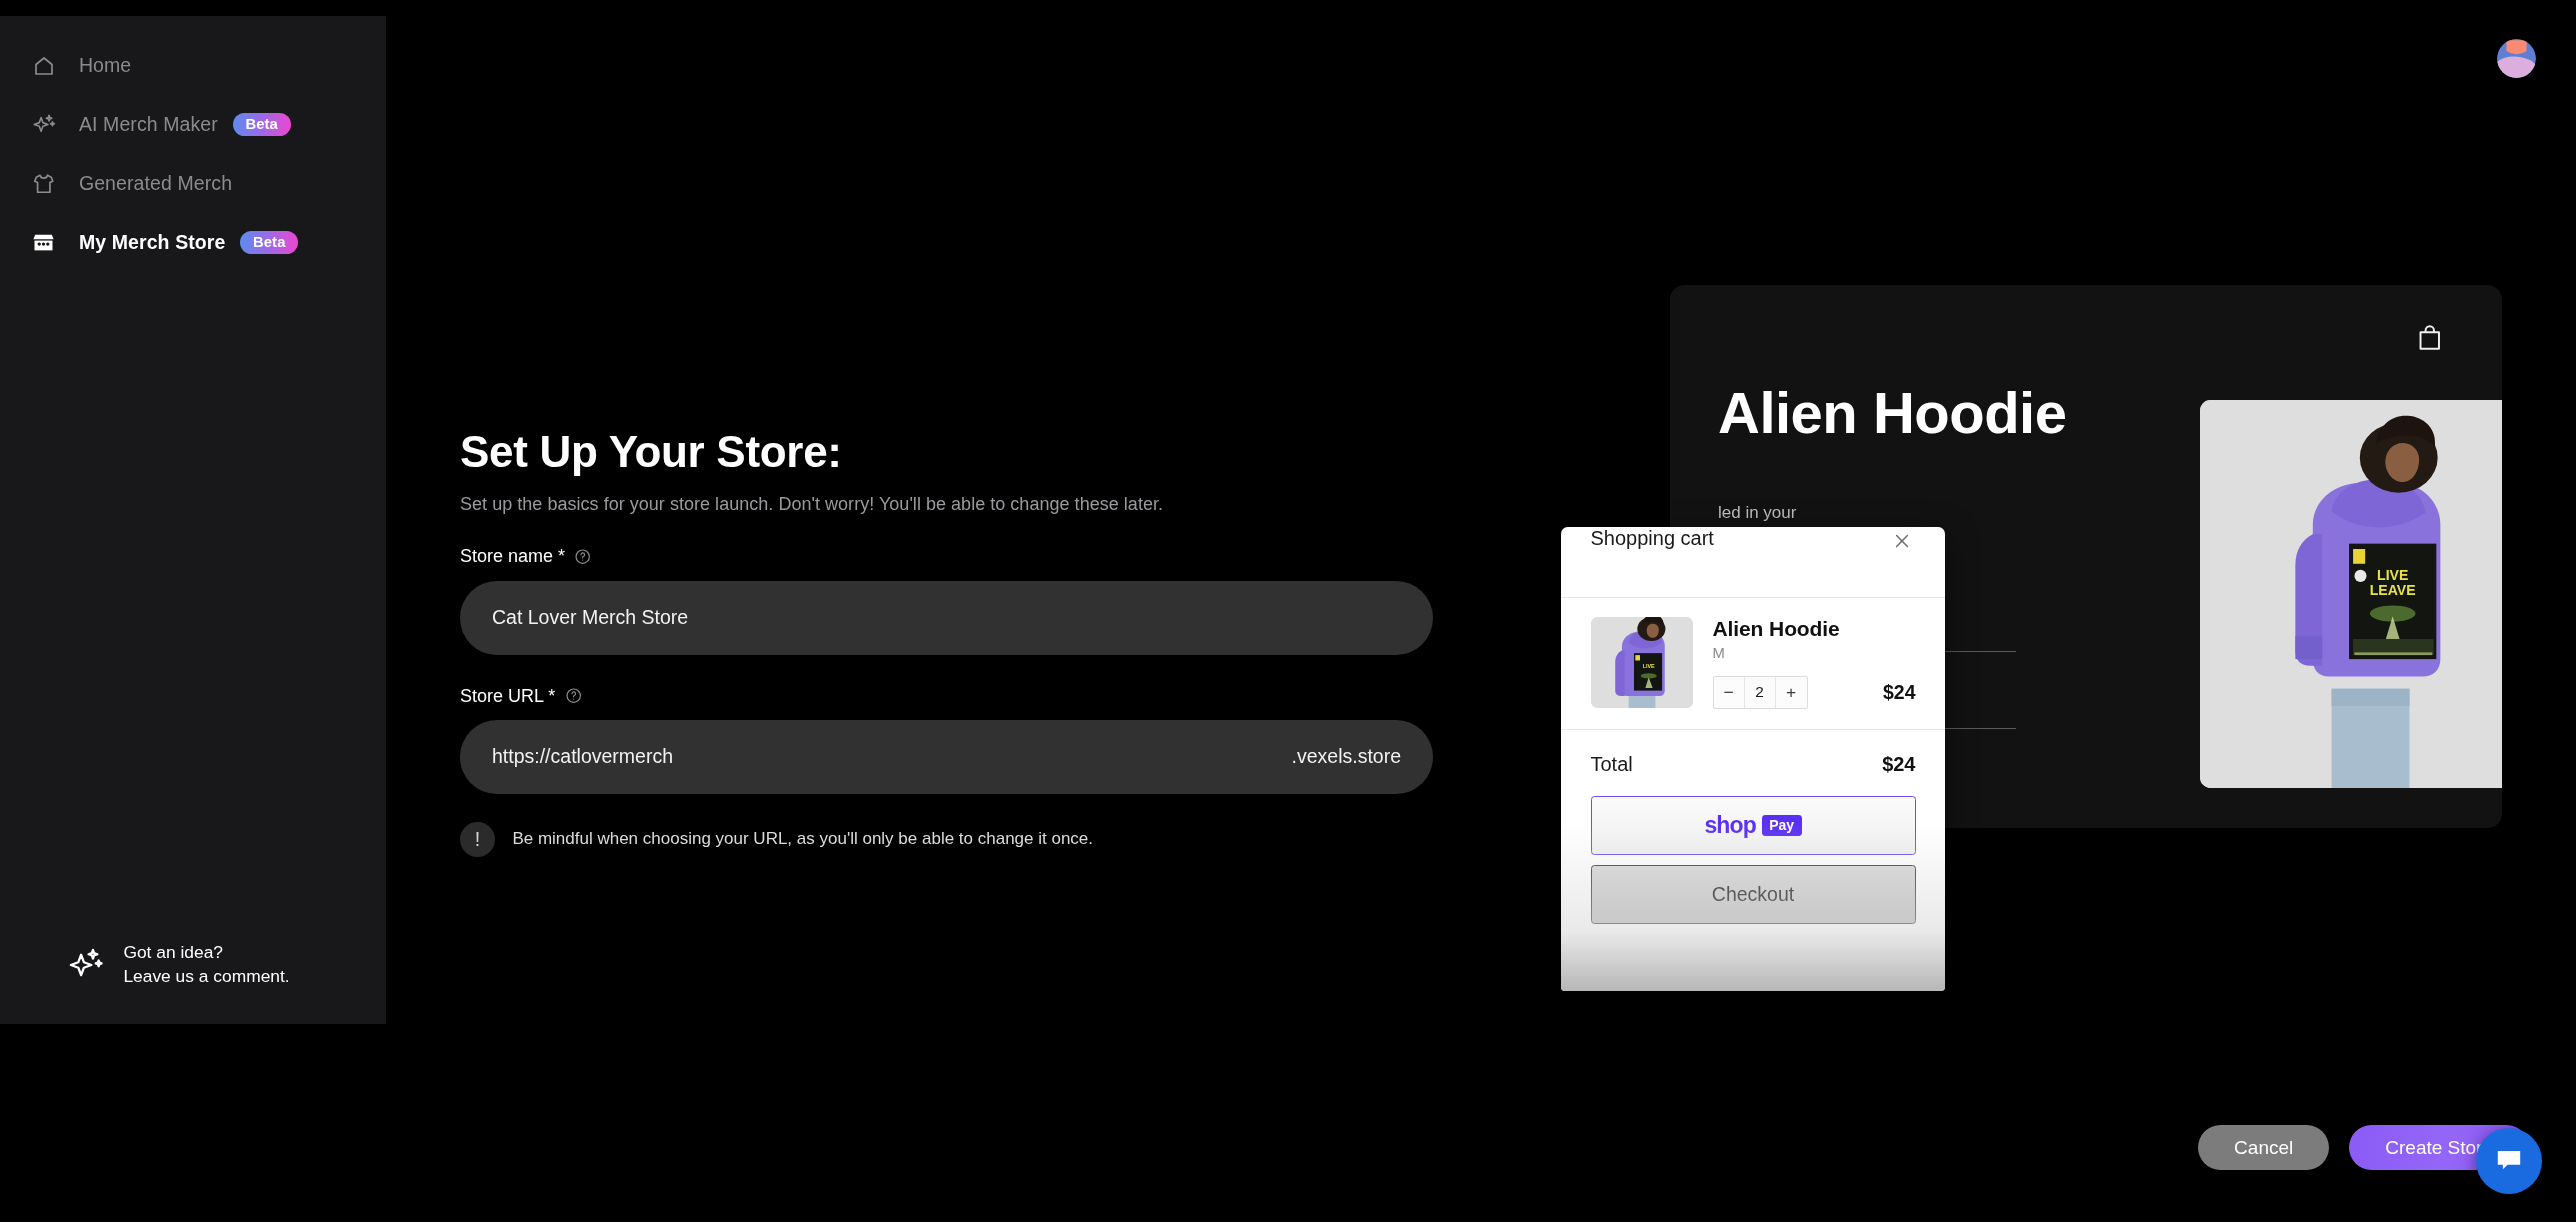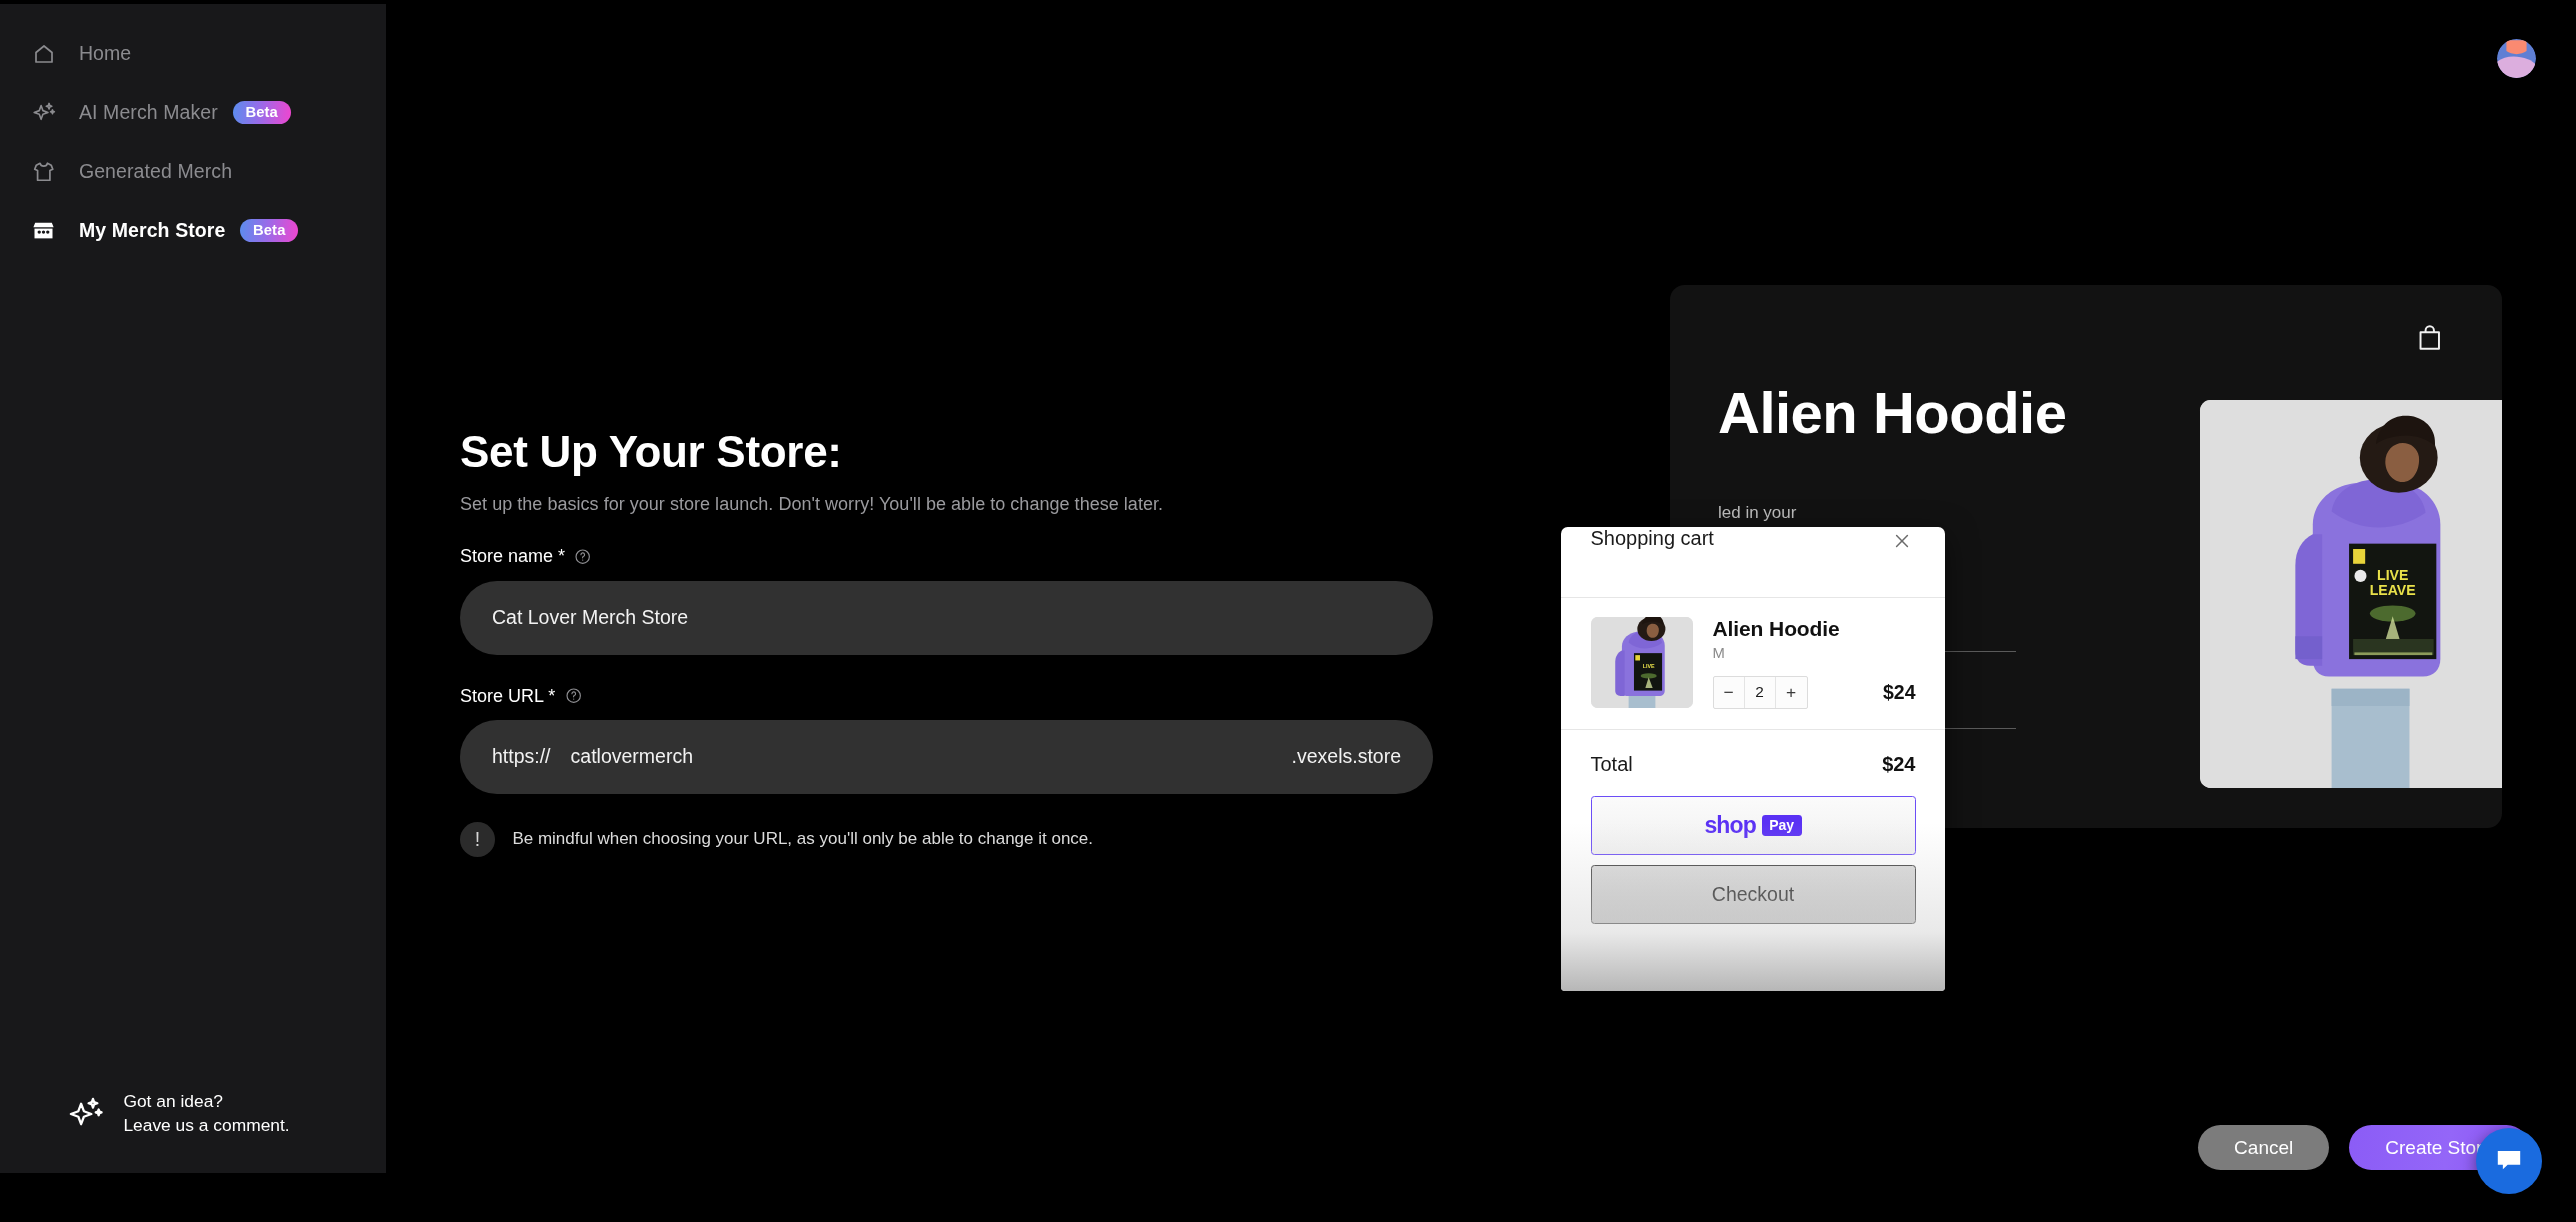--- a/index.html
+++ b/index.html
@@ -6,22 +6,22 @@
   html, body {
     width: 2576px; height: 1222px;
     background: #000;
     font-family: "Liberation Sans", sans-serif;
     overflow: hidden;
   }
   .app { position: relative; width: 2576px; height: 1222px; background: #000; }
 
   
   .sidebar {
-    position: absolute; left: 0; top: 4px;
-    width: 386px; height: 1169px;
+    position: absolute; left: 0; top: 16px;
+    width: 386px; height: 1008px;
     background: #18181a;
   }
   .nav { position: absolute; top: 20px; left: 0; width: 100%; }
   .nav-item {
     display: flex; align-items: center;
     height: 59px; padding: 0 27px 0 25.5px;
     cursor: pointer; position: relative;
   }
   .nav-icon {
     width: 36px; height: 36px; flex: 0 0 36px;
@@ -82,21 +82,21 @@
   .help-icon { color: #8e8e92; display: flex; align-items: center; }
   .input-pill {
     margin-top: 13.4px;
     height: 74px; border-radius: 670px;
     background: #313131;
     display: flex; align-items: center;
     padding: 0 32px;
     cursor: text;
   }
   .input-val { font-size: 19.5px; color: #f2f2f2; }
-  .url-prefix { font-size: 19.5px; color: #f2f2f2; margin-right: 20px; }
+  .url-prefix { font-size: 19.5px; color: #f2f2f2; }
   .url-suffix { font-size: 19.5px; color: #f2f2f2; margin-left: auto; }
 
   .note-row {
     margin-top: 28px; display: flex; align-items: center; gap: 17.4px;
   }
   .note-badge {
     width: 35px; height: 35px; flex: 0 0 35px;
     border-radius: 50%; background: #2b2b2b;
     display: flex; align-items: center; justify-content: center;
     color: #d6d6d6; font-size: 19.5px; font-weight: 400;

